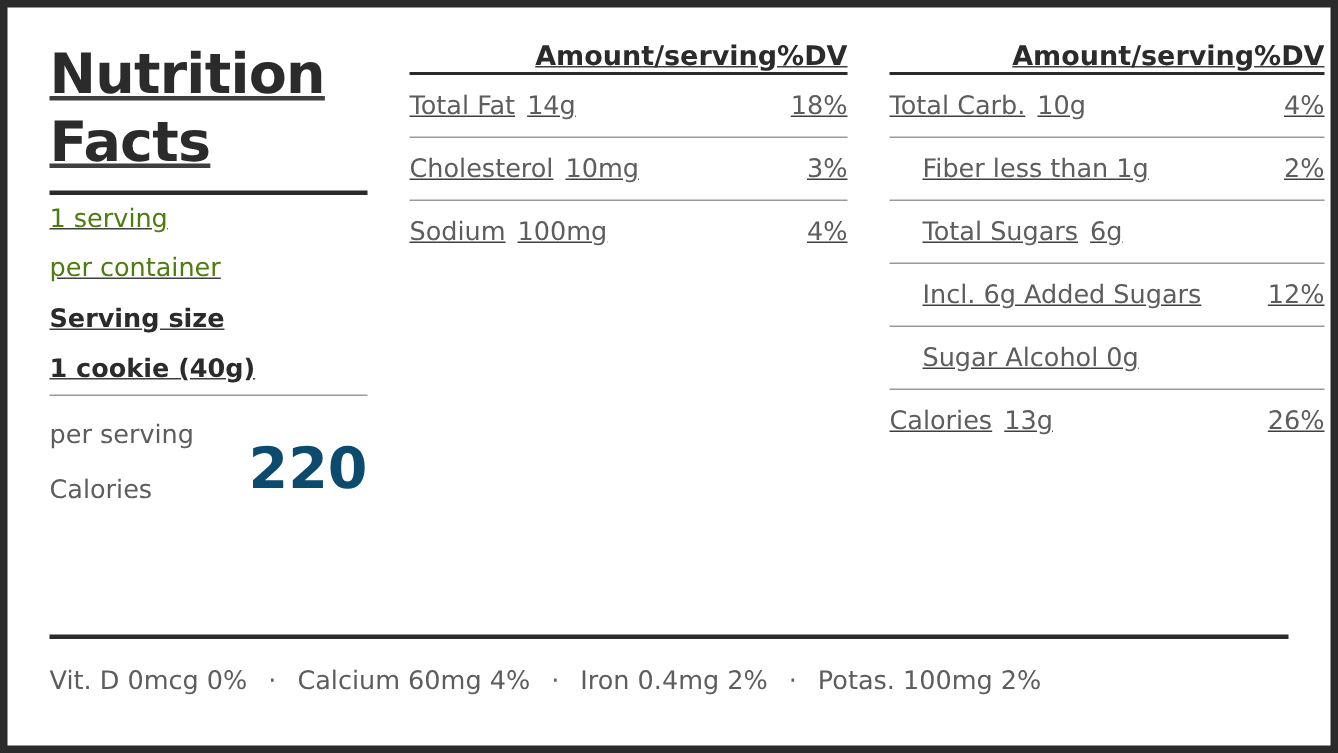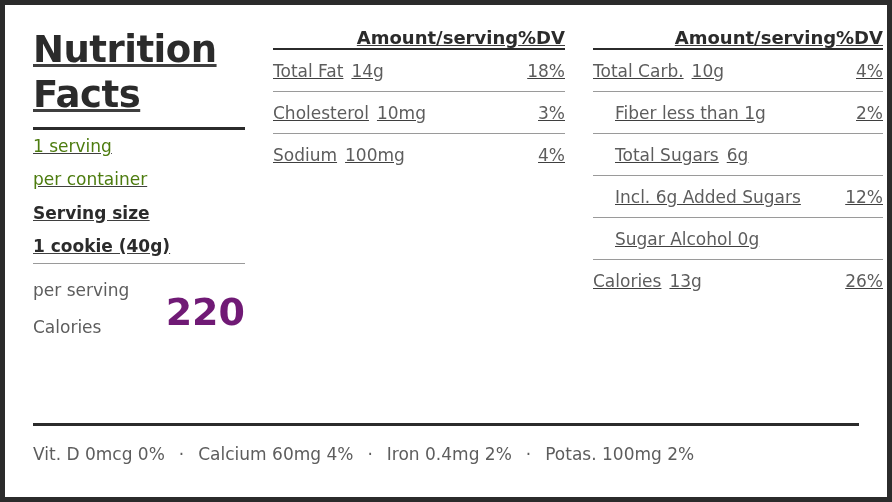--- a/index.html
+++ b/index.html
@@ -96,21 +96,21 @@
     font-size: 17px;
     line-height: 2.2;
     color: #5d5d5d;
   }
   .cal-number {
     position: absolute;
     right: 0;
     top: 22px;
     font-size: 38px;
     font-weight: bold;
-    color: #701a75;
+    color: #0c4a6e;
   }
 
   
   .nut-head {
     display: flex;
     justify-content: flex-end;
     align-items: baseline;
     font-size: 18px;
     font-weight: bold;
     color: #2b2b2b;

